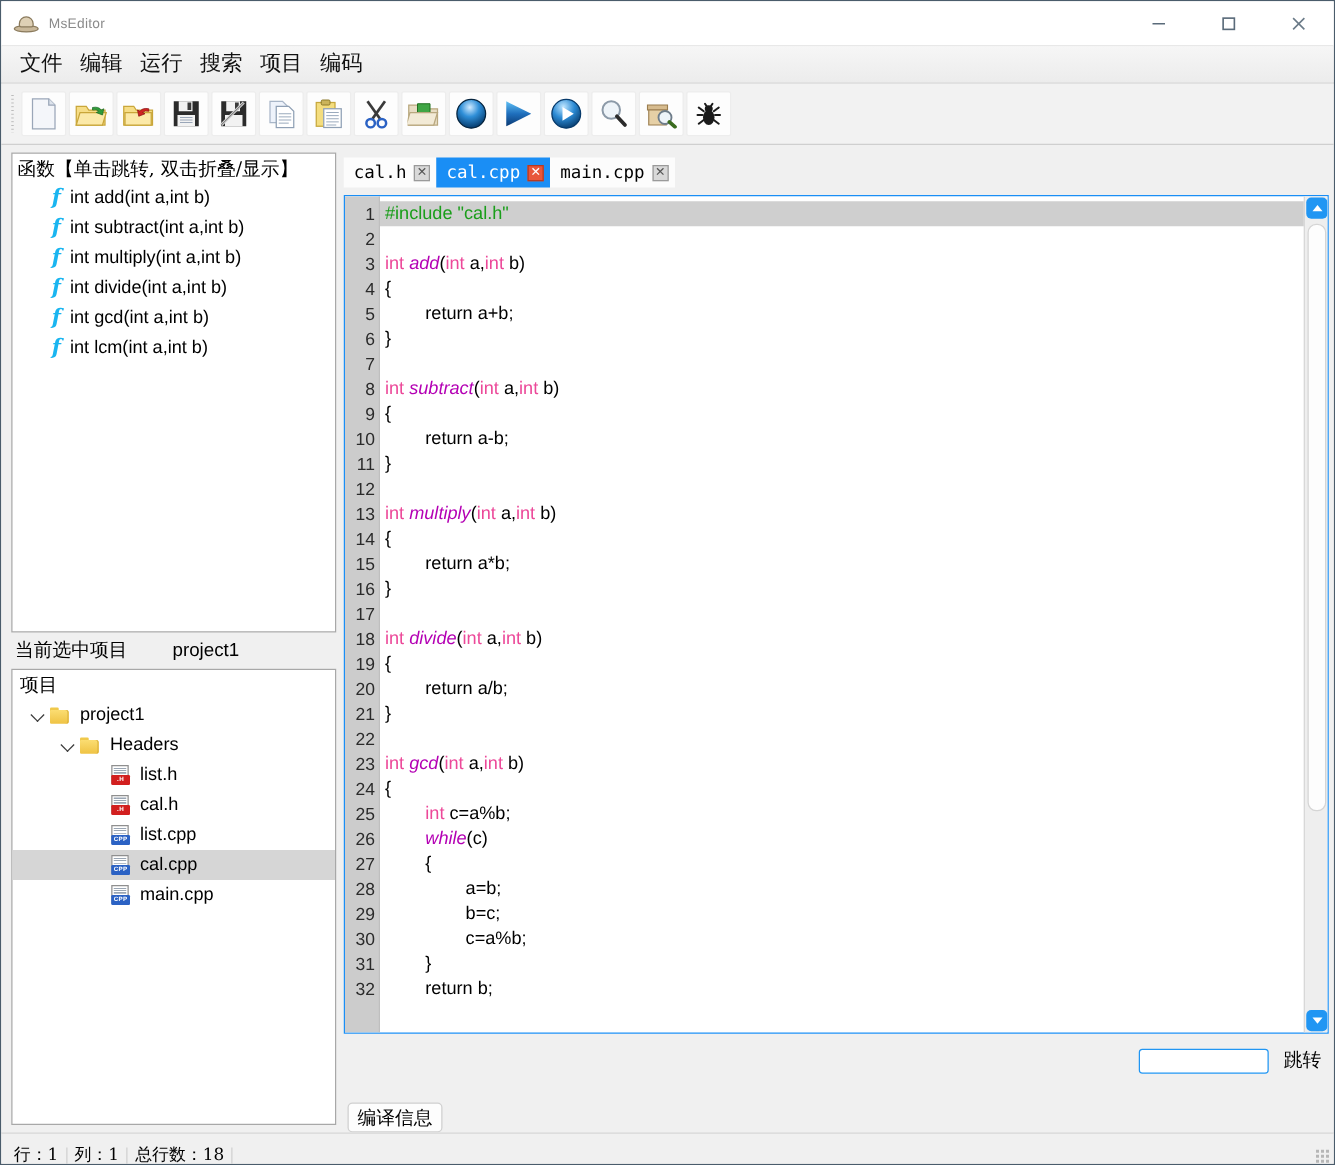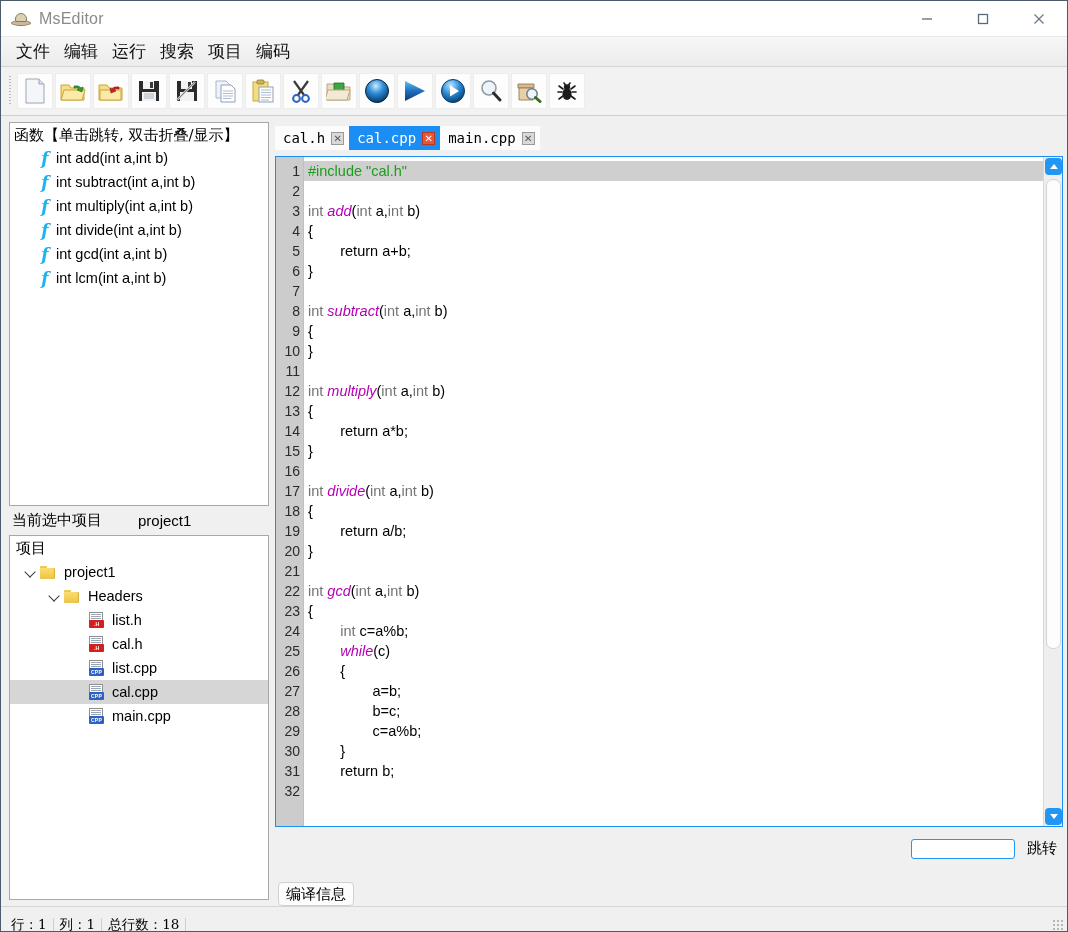--- a/index.html
+++ b/index.html
@@ -54,21 +54,21 @@
   .hat-crown {
     position: absolute;
     left: 4px; top: 4px;
     width: 12px; height: 9px;
     background: #ded0b5;
     border-radius: 6px 6px 2px 2px;
     border: 1px solid #8a7a5c;
     box-sizing: border-box;
   }
   #title-text {
-    font-size: 16px;
+    font-size: 11px;
     color: #8a8a8a;
     letter-spacing: 0.2px;
   }
   #win-controls {
     margin-left: auto;
     display: flex;
     height: 100%;
   }
   .win-btn {
     width: 56px;
@@ -389,21 +389,21 @@
     height: 20px;
     line-height: 20px;
     font-family: "Liberation Sans", sans-serif;
     font-size: 14.5px;
     color: #000;
     white-space: pre;
     padding-left: 4px;
     box-sizing: border-box;
   }
   .codeline.cur { background: #cfcfcf; }
-  .kw   { color: #737373; }
+  .kw   { color: #ec4899; }
   .fn   { color: #b400b4; font-style: italic; }
   .pp   { color: #1a9e1a; }
 
   
   #vscroll {
     position: absolute;
     right: 0; top: 0;
     width: 19px;
     height: 100%;
     background: #eeeeee;
@@ -902,20 +902,21 @@
         <div id="codearea">
             <div class="codeline cur"><span class="pp">#include "cal.h"</span></div>
             <div class="codeline">&nbsp;</div>
             <div class="codeline"><span class="kw">int </span><span class="fn">add</span><span>(</span><span class="kw">int</span><span> a,</span><span class="kw">int</span><span> b)</span></div>
             <div class="codeline"><span>{</span></div>
             <div class="codeline"><span>        return a+b;</span></div>
             <div class="codeline"><span>}</span></div>
             <div class="codeline">&nbsp;</div>
             <div class="codeline"><span class="kw">int </span><span class="fn">subtract</span><span>(</span><span class="kw">int</span><span> a,</span><span class="kw">int</span><span> b)</span></div>
             <div class="codeline"><span>{</span></div>
+            <div class="codeline"><span>        return a-b;</span></div>
             <div class="codeline"><span>}</span></div>
             <div class="codeline">&nbsp;</div>
             <div class="codeline"><span class="kw">int </span><span class="fn">multiply</span><span>(</span><span class="kw">int</span><span> a,</span><span class="kw">int</span><span> b)</span></div>
             <div class="codeline"><span>{</span></div>
             <div class="codeline"><span>        return a*b;</span></div>
             <div class="codeline"><span>}</span></div>
             <div class="codeline">&nbsp;</div>
             <div class="codeline"><span class="kw">int </span><span class="fn">divide</span><span>(</span><span class="kw">int</span><span> a,</span><span class="kw">int</span><span> b)</span></div>
             <div class="codeline"><span>{</span></div>
             <div class="codeline"><span>        return a/b;</span></div>

